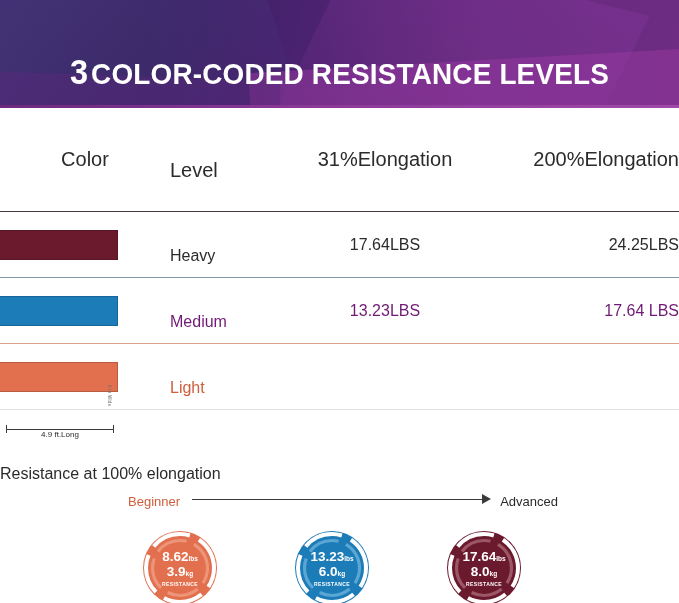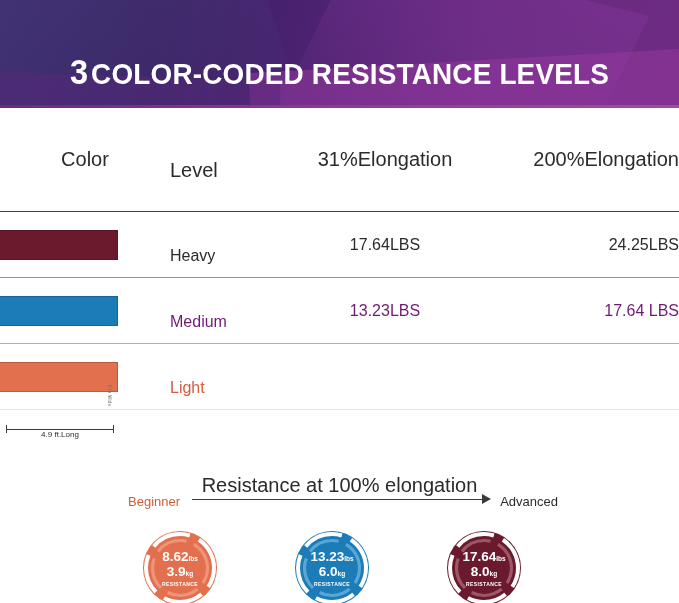--- a/index.html
+++ b/index.html
@@ -162,23 +162,23 @@
   }
 
   
   .scale {
     position:absolute;
     top:462px; left:0;
     width:679px;
   }
   .scale-caption {
     position:absolute;
-    left:0; right:0; top:12px;
-    text-align:center;
-    font-size:20px;
+    left:0; right:0; top:3px;
+    text-align:left;
+    font-size:16px;
     color:#2b2b2b;
     white-space:nowrap;
   }
   .scale-line-row {
     position:absolute;
     top:32px; left:128px;
     width:430px;
     height:22px;
     display:flex;
     align-items:flex-start;

